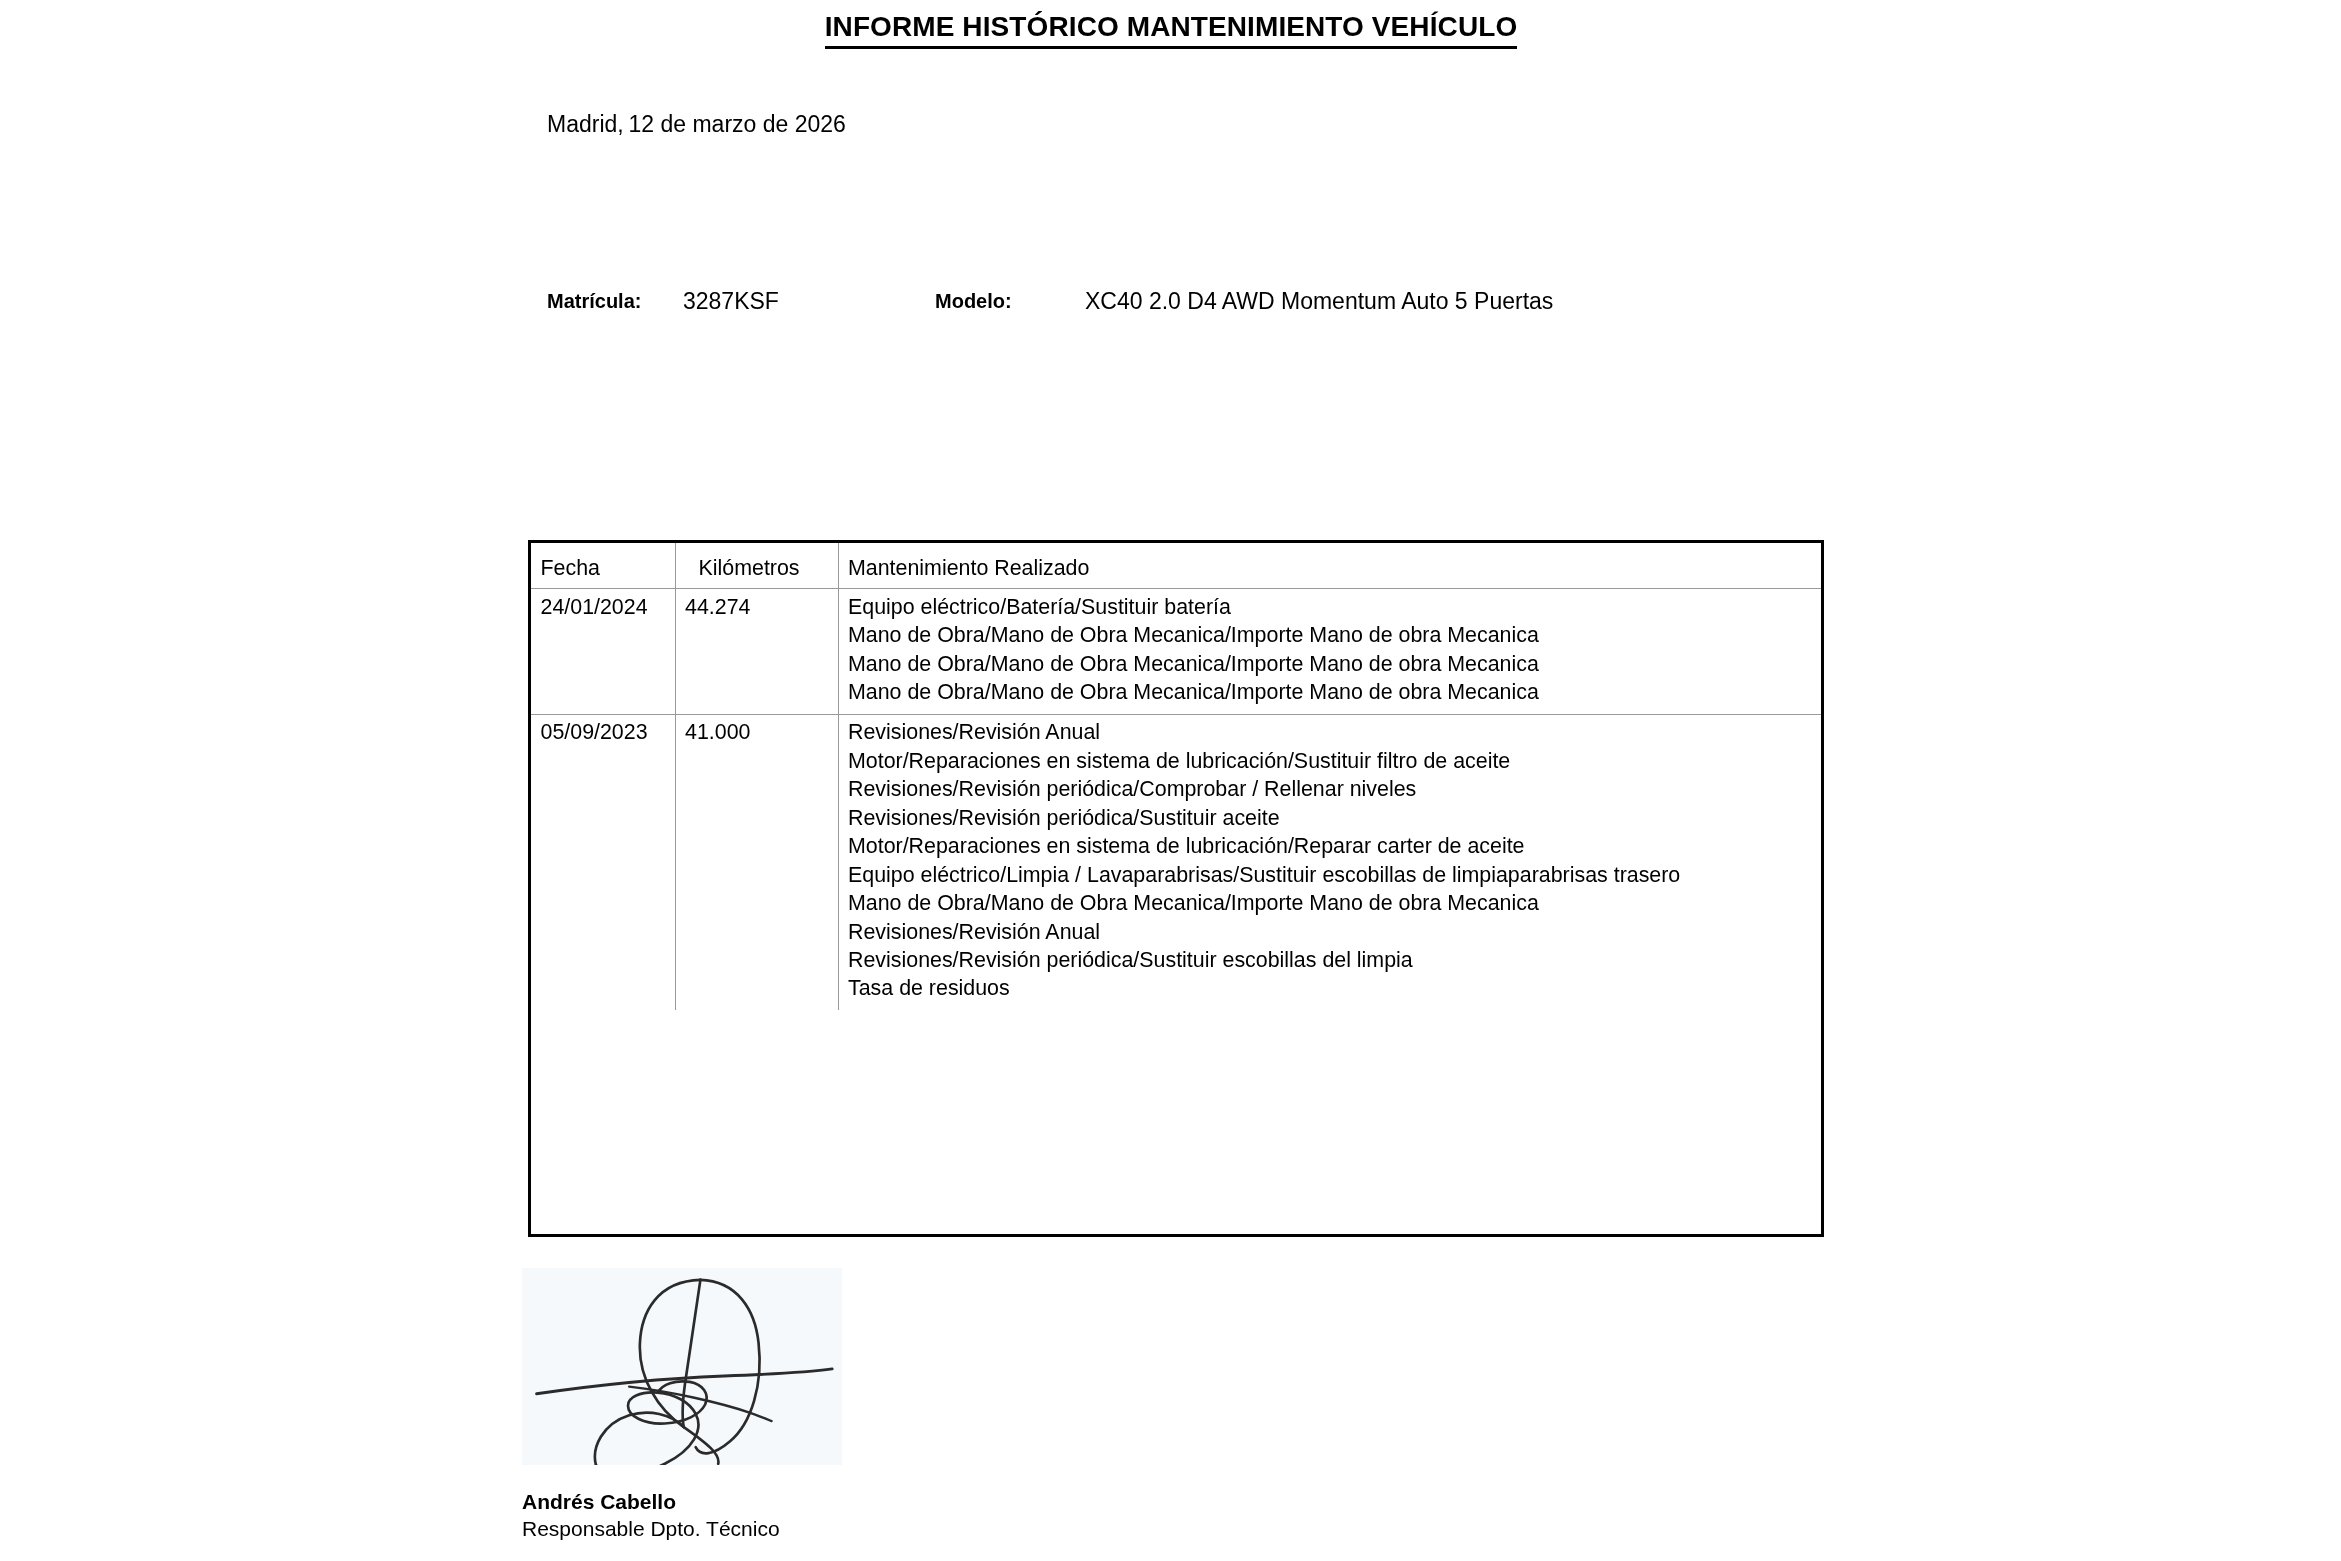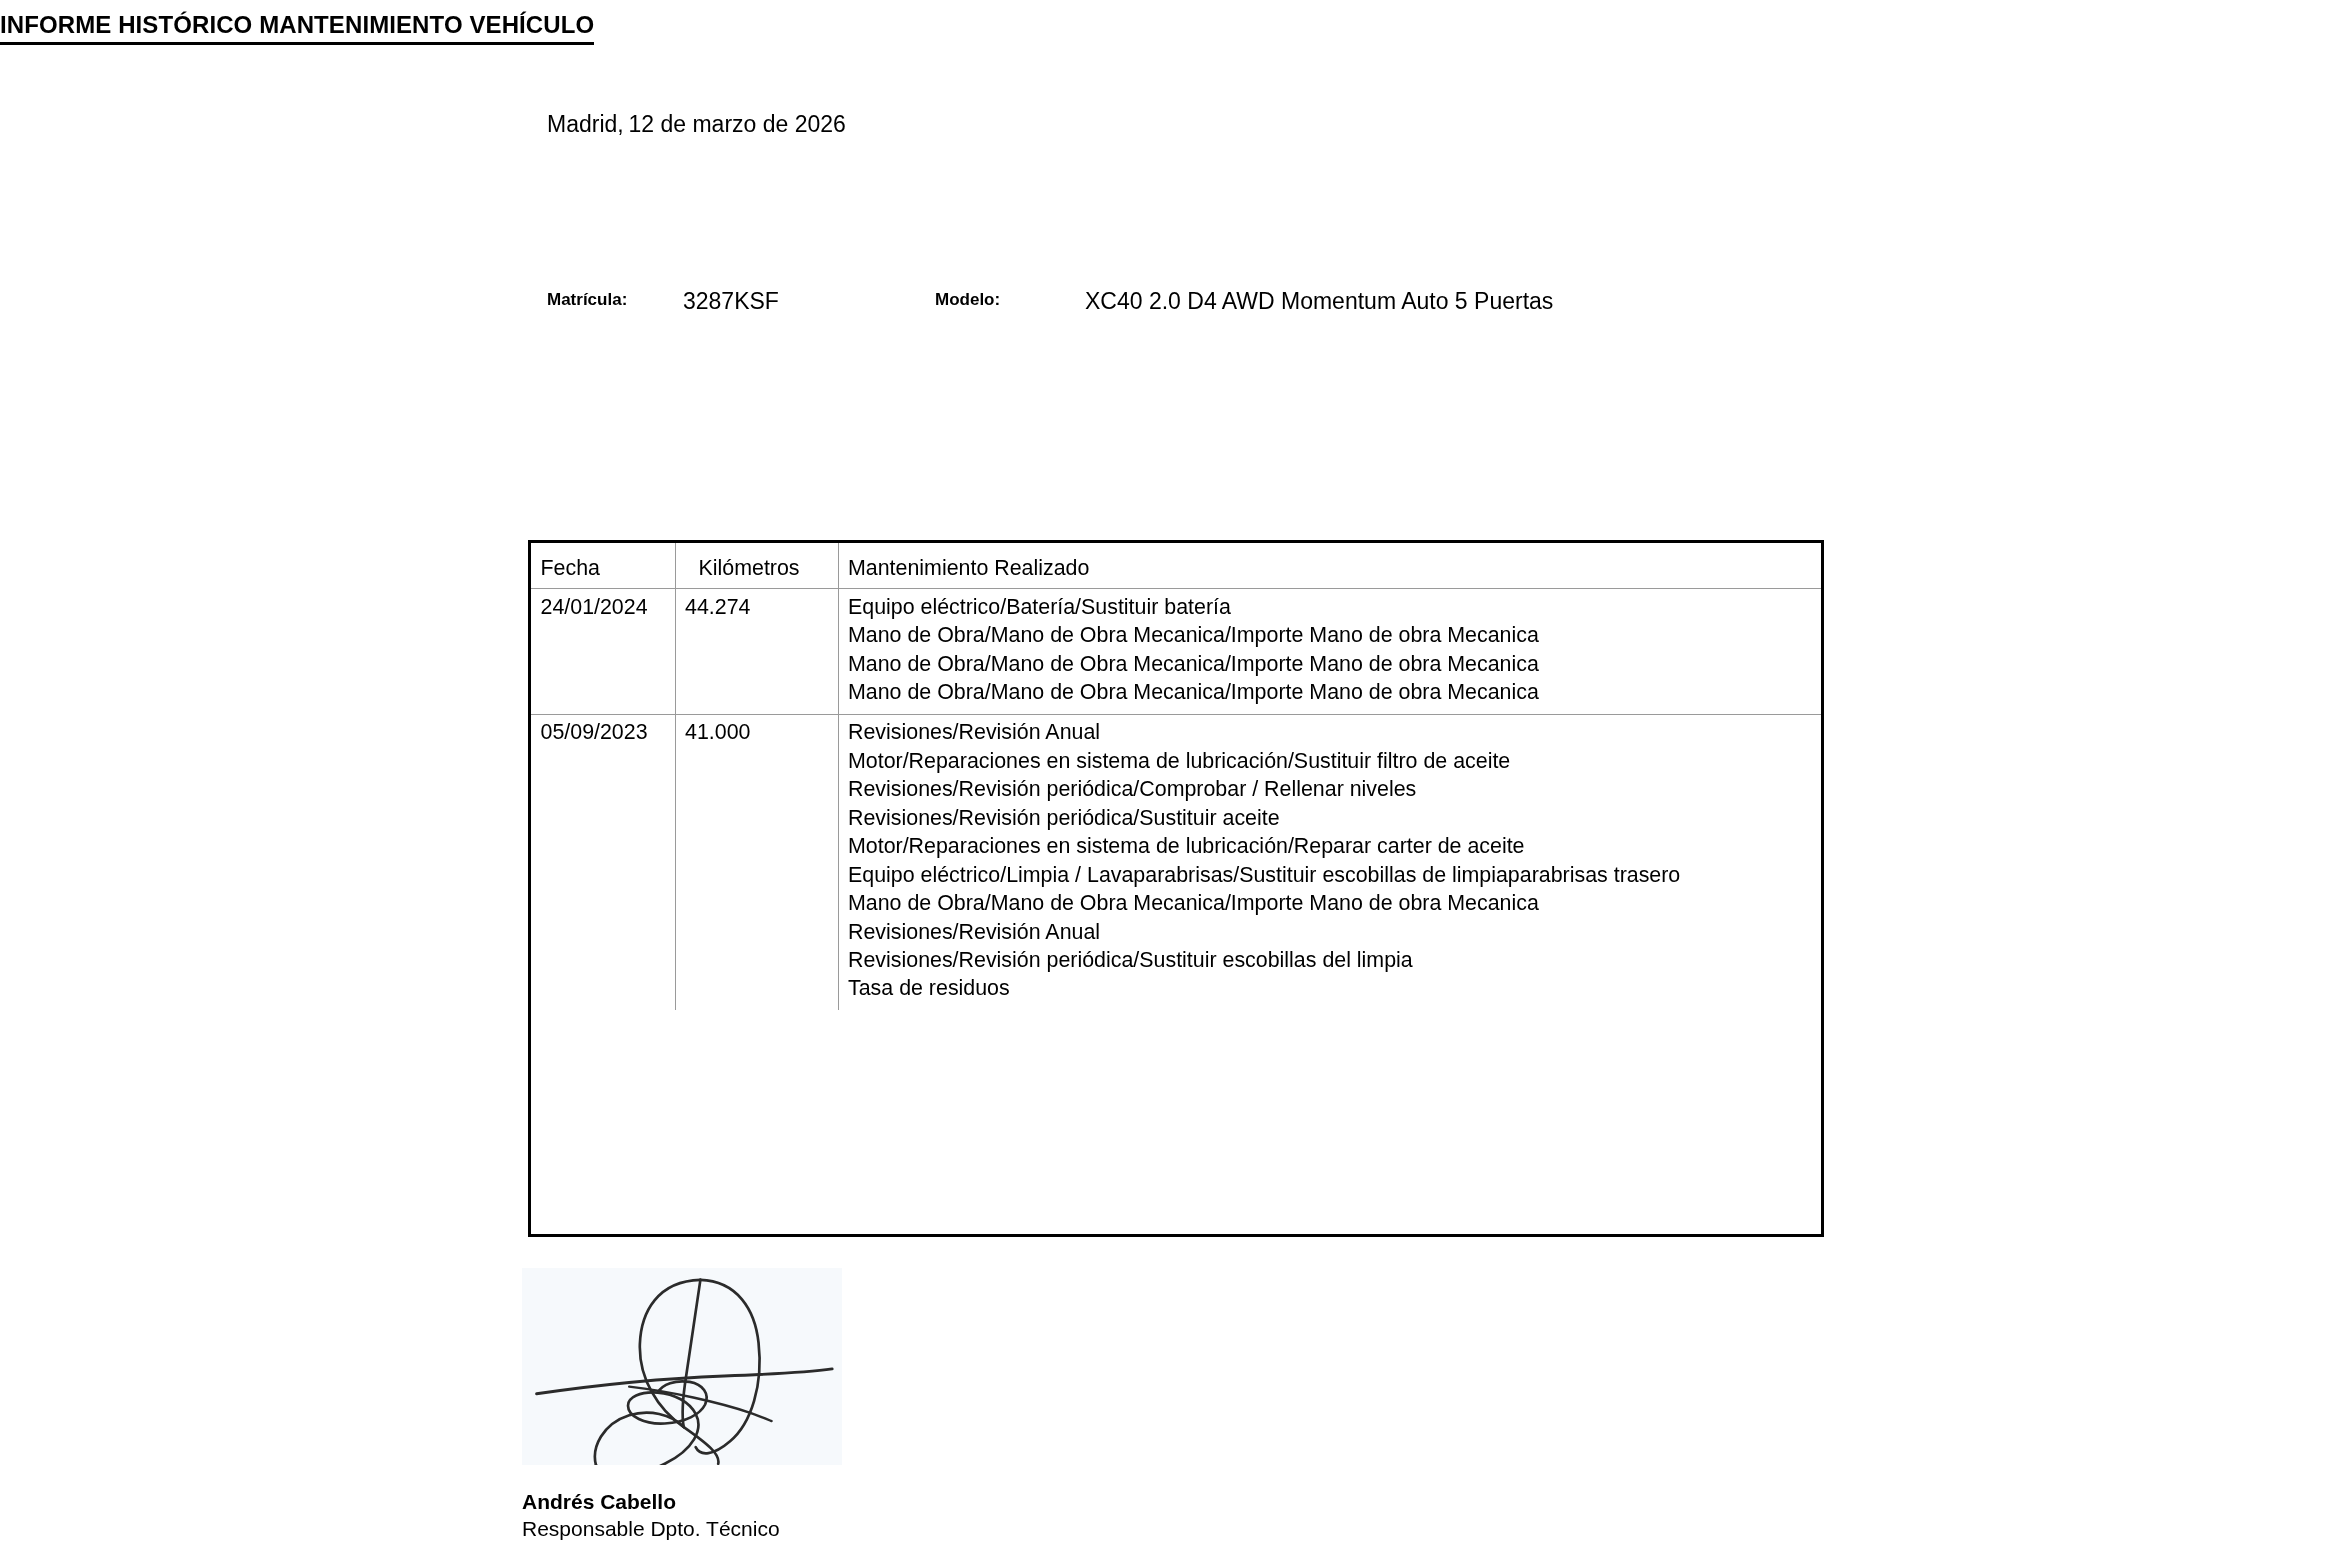--- a/index.html
+++ b/index.html
@@ -15,21 +15,22 @@
     color: #000000;
     overflow: hidden;
   }
 
   
   .doc-title {
     position: absolute;
     top: 10.7px;
     left: 0;
     width: 2342px;
-    font-size: 24px;
+    text-align: center;
+    font-size: 28px;
     font-weight: bold;
     letter-spacing: 0.1px;
     line-height: 1.15;
   }
   .doc-title span {
     border-bottom: 3.6px solid #000;
     padding-bottom: 3.6px;
     display: inline-block;
   }
 
@@ -50,21 +51,21 @@
     top: 288px;
     left: 547px;
     width: 1309px;
     height: 30px;
     font-size: 23px;
     white-space: nowrap;
   }
   .meta-label {
     position: absolute;
     font-weight: bold;
-    font-size: 17px;
+    font-size: 20px;
     top: 2.4px;
   }
   .meta-value {
     position: absolute;
     font-size: 23px;
     top: 0;
   }
   .meta-label.lbl-plate { left: 0; }
   .meta-value.val-plate { left: 136px; }
   .meta-label.lbl-model { left: 388px; }

